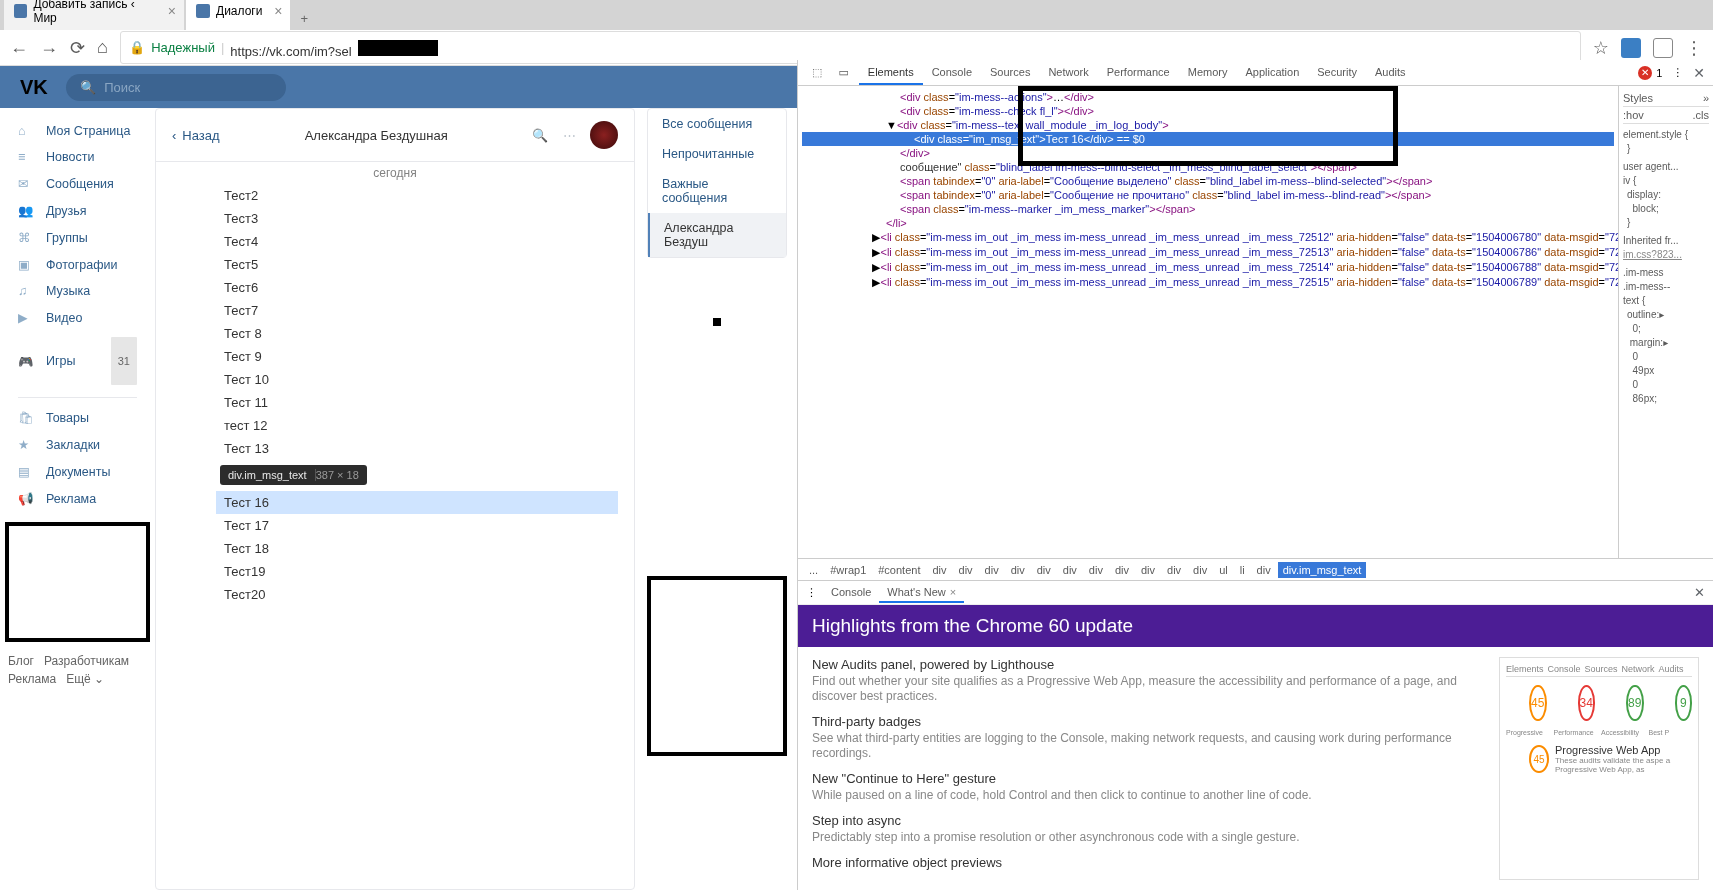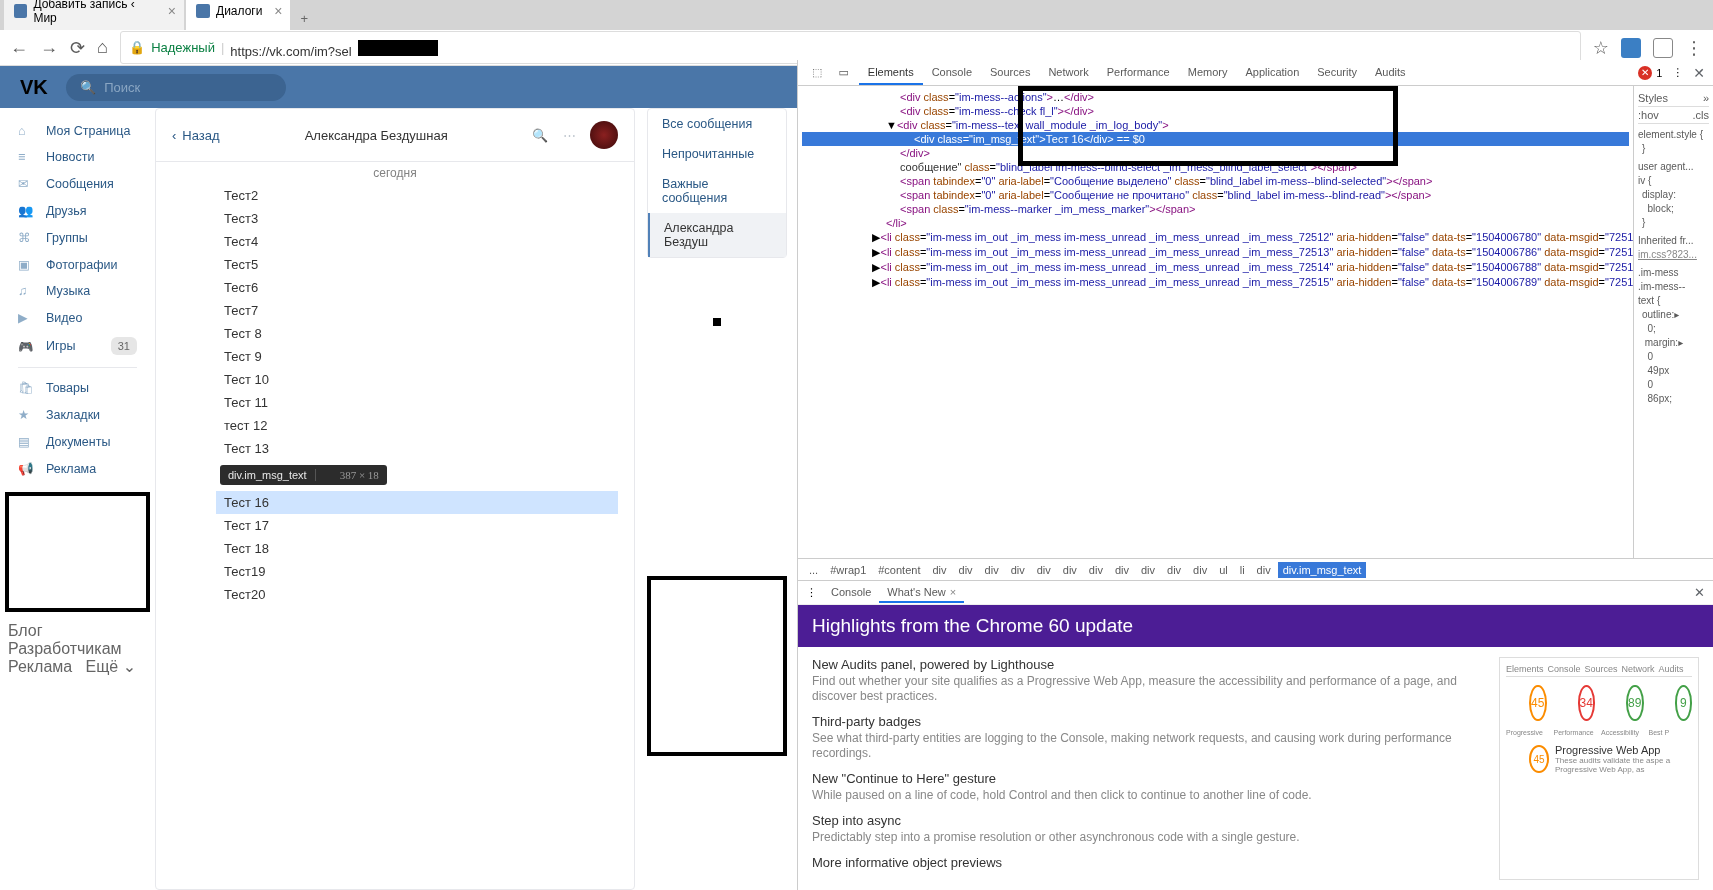--- a/index.html
+++ b/index.html
@@ -24,41 +24,41 @@
 
 .vk-header { height: 42px; background: #4a76a8; display: flex; align-items: center; padding: 0 20px; gap: 16px; }
 .vk-logo { color: #000000; font-weight: bold; font-size: 20px; width: 30px; }
 .vk-search { background: #3c6491; border-radius: 16px; padding: 6px 14px; color: #8aa6c3; width: 220px; display: flex; align-items: center; gap: 8px; }
 .vk-hicon { color: #8aa6c3; font-size: 16px; }
 
 .vk-body { display: flex; height: calc(100% - 108px); }
 .vk-left { width: 155px; padding: 10px 0; }
 .vk-nav-item { display: flex; align-items: center; gap: 10px; padding: 6px 18px; color: #2a5885; font-size: 12.5px; cursor: pointer; }
 .vk-nav-item .ico { width: 18px; color: #8fadc8; }
-.badge { margin-left: auto; background: #e6e6e6; color: #666; padding: 3px 7px; border-radius: 6px; font-size: 11px; }
+.badge { margin-left: auto; background: #e6e6e6; color: #666; padding: 18px 7px; border-radius: 1px; font-size: 11px; }
 .vk-nav-sep { height: 1px; background: #e7e8ec; margin: 6px 18px; }
 .left-box { margin: 10px 5px; border: 4px solid #000; height: 120px; background: #fff; }
-.left-links { padding: 0 8px; color: #656565; font-size: 16px; line-height: 18px; }
+.left-links { padding: 0 8px; color: #656565; font-size: 12px; line-height: 18px; }
 
 .vk-center { width: 480px; border: 1px solid #e7e8ec; border-radius: 4px; background: #fff; }
 .chat-head { display: flex; align-items: center; padding: 12px 16px; border-bottom: 1px solid #e7e8ec; }
 .back { color: #2a5885; display: flex; align-items: center; gap: 6px; }
 .chat-title { flex: 1; text-align: center; font-weight: 500; color: #333; }
 .chat-actions { display: flex; gap: 14px; align-items: center; color: #aeb7c2; }
 .avatar { width: 28px; height: 28px; border-radius: 50%; background: radial-gradient(circle, #8b2020, #3a0a0a); }
 .date-sep { text-align: center; color: #828282; font-size: 12px; padding: 4px; }
 .msg-area { padding: 0 16px; }
 .msg-head { display: flex; gap: 8px; align-items: flex-start; }
 .msg-ava { width: 62px; height: 40px; border: 4px solid #000; background: #fff; }
 .msg-time { color: #828282; font-size: 12px; margin-left: 6px; }
 .msg-list { margin-left: 44px; }
 .msg { padding: 4px 8px; color: #333; font-size: 13px; position: relative; }
 .msg.highlighted { background: #cfe4ff; }
 .tooltip { position: absolute; top: -26px; left: 4px; background: #2c2c2c; color: #e8e8e8; font-size: 11px; padding: 4px 8px; border-radius: 3px; display: flex; align-items: center; gap: 8px; }
-.tooltip .dim { color: #999; border-left: 1px solid #555; padding-left: 24px; font-family: Liberation Serif, serif; }
+.tooltip .dim { color: #999; border-left: 1px solid #555; padding-left: 0; }
 .tooltip::after { content: ''; position: absolute; bottom: -4px; left: 10px; border: 4px solid transparent; border-top-color: #2c2c2c; }
 
 .vk-right { width: 140px; margin-left: 12px; }
 .right-box { background: #fff; border: 1px solid #e7e8ec; border-radius: 4px; }
 .right-item { padding: 8px 14px; color: #2a5885; font-size: 12.5px; cursor: pointer; }
 .right-item.active { background: #f0f2f5; font-weight: 500; color: #333; border-left: 2px solid #5181b8; }
 .right-dot { width: 8px; height: 8px; background: #000; margin: 60px auto; }
 .right-redact { border: 4px solid #000; height: 180px; margin-top: 250px; }
 
 
@@ -75,21 +75,21 @@
 .dt-elements .code-line { white-space: nowrap; padding: 1px 0; }
 .tag { color: #881280; }
 .attr { color: #994500; }
 .val { color: #1a1aa6; }
 .txt { color: #333; }
 .sel { color: #888; }
 .hl-line { background: #3879d9; color: #fff !important; }
 .hl-line .tag, .hl-line .attr, .hl-line .val, .hl-line .txt, .hl-line .sel { color: #fff; }
 .redact-box { position: absolute; border: 5px solid #000; background: transparent; }
 
-.dt-styles { width: 80px; border-left: 1px solid #ccc; padding: 4px; color: #5a5a5a; overflow: hidden; }
+.dt-styles { width: 95px; border-left: 1px solid #ccc; padding: 4px; color: #5a5a5a; overflow: hidden; }
 .dt-styles .sh { display: flex; justify-content: space-between; border-bottom: 1px solid #ddd; padding: 2px 0; }
 .dt-styles .rule { font-size: 10px; margin: 4px 0; line-height: 14px; }
 
 .dt-crumbs { height: 22px; border-top: 1px solid #ccc; display: flex; align-items: center; padding: 0 6px; gap: 2px; overflow: hidden; font-size: 11px; color: #5a5a5a; }
 .crumb { padding: 2px 5px; }
 .crumb.active { background: #3879d9; color: #fff; }
 
 .dt-drawer { border-top: 1px solid #ccc; }
 .dt-drawer-tabs { height: 24px; display: flex; align-items: center; padding: 0 8px; gap: 6px; border-bottom: 1px solid #eee; }
 .dt-dtab { padding: 3px 8px; font-size: 11px; color: #5a5a5a; }

